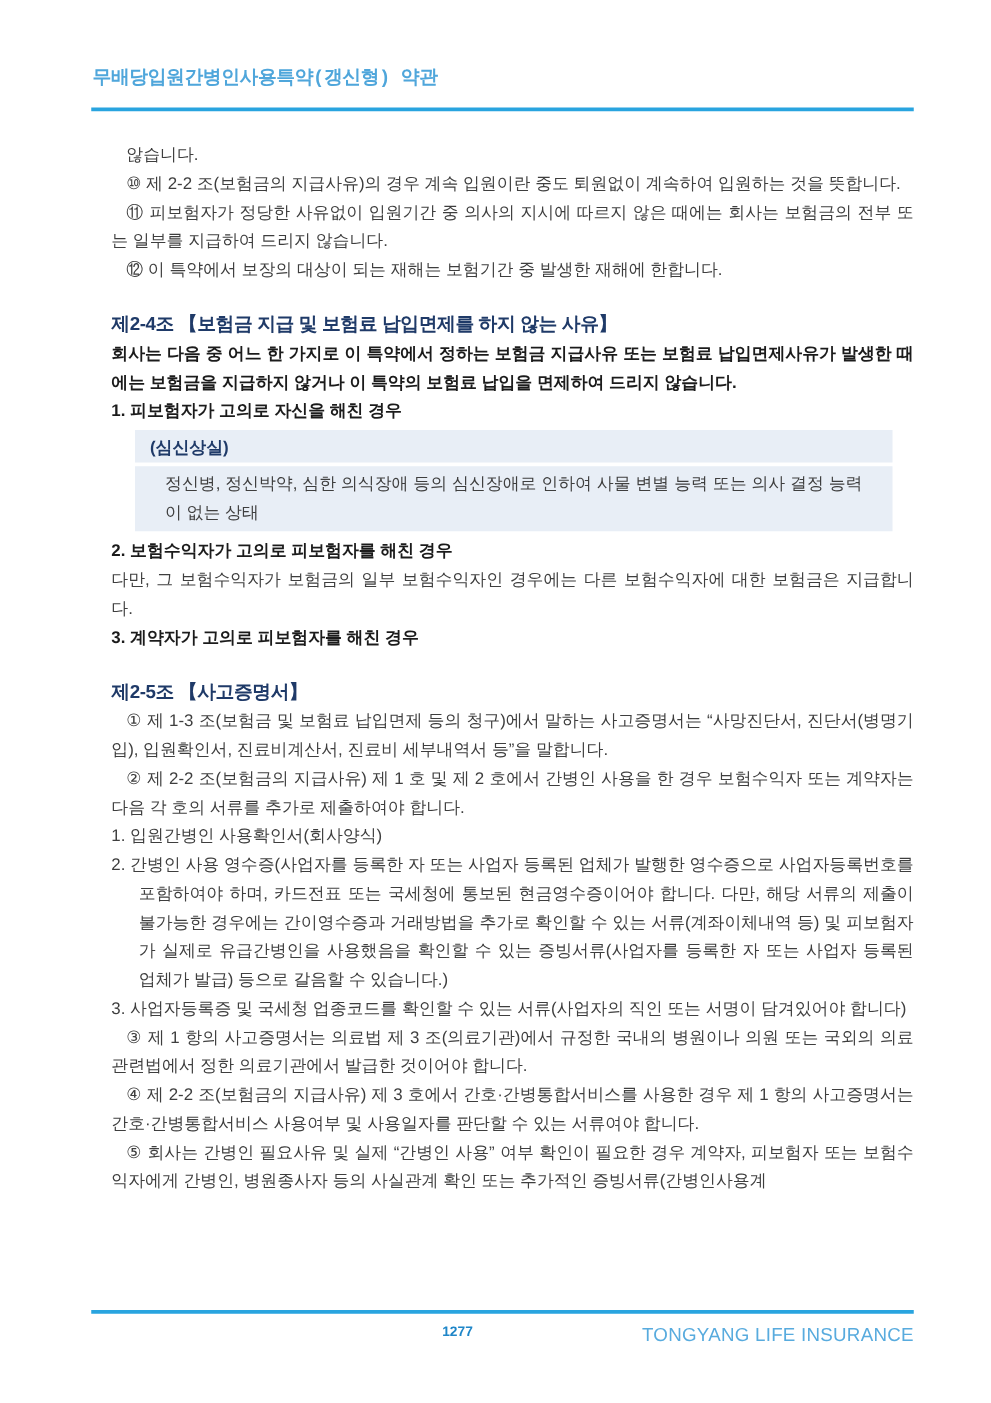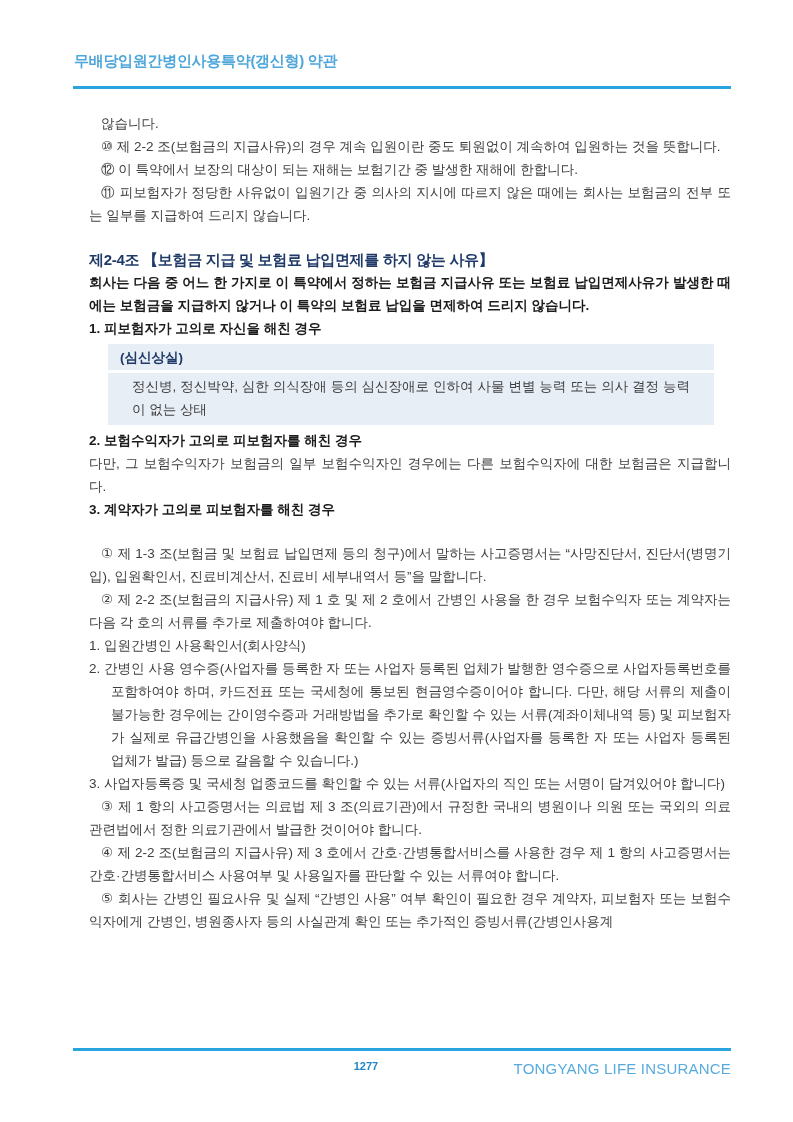--- a/index.html
+++ b/index.html
@@ -19,20 +19,21 @@
     font-family:"Liberation Sans","DejaVu Sans",sans-serif;
     position:relative;overflow:hidden;
   }
   .page{position:absolute;inset:0;background:#fff;}
 
   
   .header-title{
     position:absolute;top:52px;left:74px;right:62px;
     font-size:15px;font-weight:600;color:var(--header-blue);
     letter-spacing:-0.3px;
+    font-family:Liberation Mono, monospace;
   }
   .header-rule{
     position:absolute;top:86px;left:73px;right:62px;height:3px;
     background:var(--rule-blue);
   }
 
   
   .content{
     position:absolute;top:112px;left:89px;right:62px;bottom:76px;
     font-size:13.5px;line-height:23px;color:var(--body-text);
@@ -76,37 +77,38 @@
 
 <div class="page">
 
   <div class="header-title">무배당입원간병인사용특약(갱신형) 약관</div>
   <div class="header-rule"></div>
 
   <div class="content">
 
     <p class="para">않습니다.</p>
     <p class="para">⑩ 제 2-2 조(보험금의 지급사유)의 경우 계속 입원이란 중도 퇴원없이 계속하여 입원하는 것을 뜻합니다.</p>
+    <p class="para">⑪ 피보험자가 정당한 사유없이 입원기간 중 의사의 지시에 따르지 않은 때에는 회사는 보험금의 전부 또는 일부를 지급하여 드리지 않습니다.</p>
     <p class="para">⑫ 이 특약에서 보장의 대상이 되는 재해는 보험기간 중 발생한 재해에 한합니다.</p>
-    <p class="para">⑪ 피보험자가 정당한 사유없이 입원기간 중 의사의 지시에 따르지 않은 때에는 회사는 보험금의 전부 또는 일부를 지급하여 드리지 않습니다.</p>
 
     <div class="section">
       <p class="section-title">제2-4조 【보험금 지급 및 보험료 납입면제를 하지 않는 사유】</p>
       <p class="lead">회사는 다음 중 어느 한 가지로 이 특약에서 정하는 보험금 지급사유 또는 보험료 납입면제사유가 발생한 때에는 보험금을 지급하지 않거나 이 특약의 보험료 납입을 면제하여 드리지 않습니다.</p>
       <p class="num-title">1. 피보험자가 고의로 자신을 해친 경우</p>
       <div class="callout">
         <div class="callout-head">(심신상실)</div>
         <div class="callout-body">정신병, 정신박약, 심한 의식장애 등의 심신장애로 인하여 사물 변별 능력 또는 의사 결정 능력이 없는 상태</div>
       </div>
       <p class="num-title">2. 보험수익자가 고의로 피보험자를 해친 경우</p>
       <p class="num-body">다만, 그 보험수익자가 보험금의 일부 보험수익자인 경우에는 다른 보험수익자에 대한 보험금은 지급합니다.</p>
       <p class="num-title">3. 계약자가 고의로 피보험자를 해친 경우</p>
     </div>
 
     <div class="section">
+      <p class="section-title">제2-5조 【사고증명서】</p>
       <p class="para">① 제 1-3 조(보험금 및 보험료 납입면제 등의 청구)에서 말하는 사고증명서는 “사망진단서, 진단서(병명기입), 입원확인서, 진료비계산서, 진료비 세부내역서 등”을 말합니다.</p>
       <p class="para">② 제 2-2 조(보험금의 지급사유) 제 1 호 및 제 2 호에서 간병인 사용을 한 경우 보험수익자 또는 계약자는 다음 각 호의 서류를 추가로 제출하여야 합니다.</p>
       <p class="sub-item">1. 입원간병인 사용확인서(회사양식)</p>
       <p class="sub-item">2. 간병인 사용 영수증(사업자를 등록한 자 또는 사업자 등록된 업체가 발행한 영수증으로 사업자등록번호를 포함하여야 하며, 카드전표 또는 국세청에 통보된 현금영수증이어야 합니다. 다만, 해당 서류의 제출이 불가능한 경우에는 간이영수증과 거래방법을 추가로 확인할 수 있는 서류(계좌이체내역 등) 및 피보험자가 실제로 유급간병인을 사용했음을 확인할 수 있는 증빙서류(사업자를 등록한 자 또는 사업자 등록된 업체가 발급) 등으로 갈음할 수 있습니다.)</p>
       <p class="sub-item">3. 사업자등록증 및 국세청 업종코드를 확인할 수 있는 서류(사업자의 직인 또는 서명이 담겨있어야 합니다)</p>
       <p class="para">③ 제 1 항의 사고증명서는 의료법 제 3 조(의료기관)에서 규정한 국내의 병원이나 의원 또는 국외의 의료관련법에서 정한 의료기관에서 발급한 것이어야 합니다.</p>
       <p class="para">④ 제 2-2 조(보험금의 지급사유) 제 3 호에서 간호·간병통합서비스를 사용한 경우 제 1 항의 사고증명서는 간호·간병통합서비스 사용여부 및 사용일자를 판단할 수 있는 서류여야 합니다.</p>
       <p class="para">⑤ 회사는 간병인 필요사유 및 실제 “간병인 사용” 여부 확인이 필요한 경우 계약자, 피보험자 또는 보험수익자에게 간병인, 병원종사자 등의 사실관계 확인 또는 추가적인 증빙서류(간병인사용계</p>
     </div>
 

